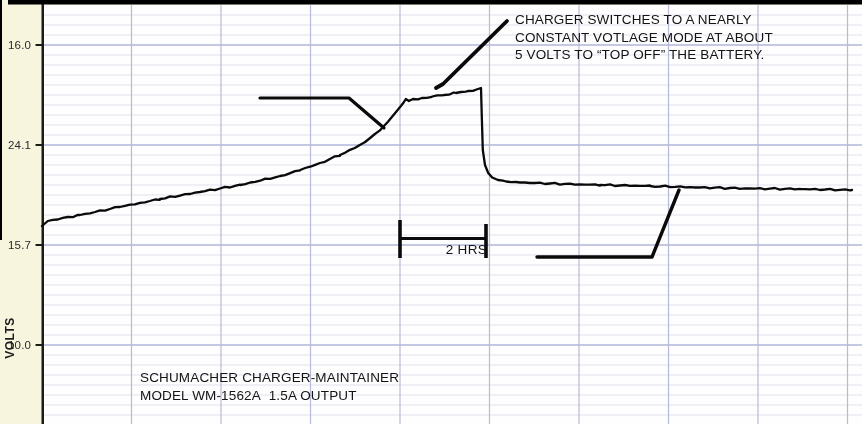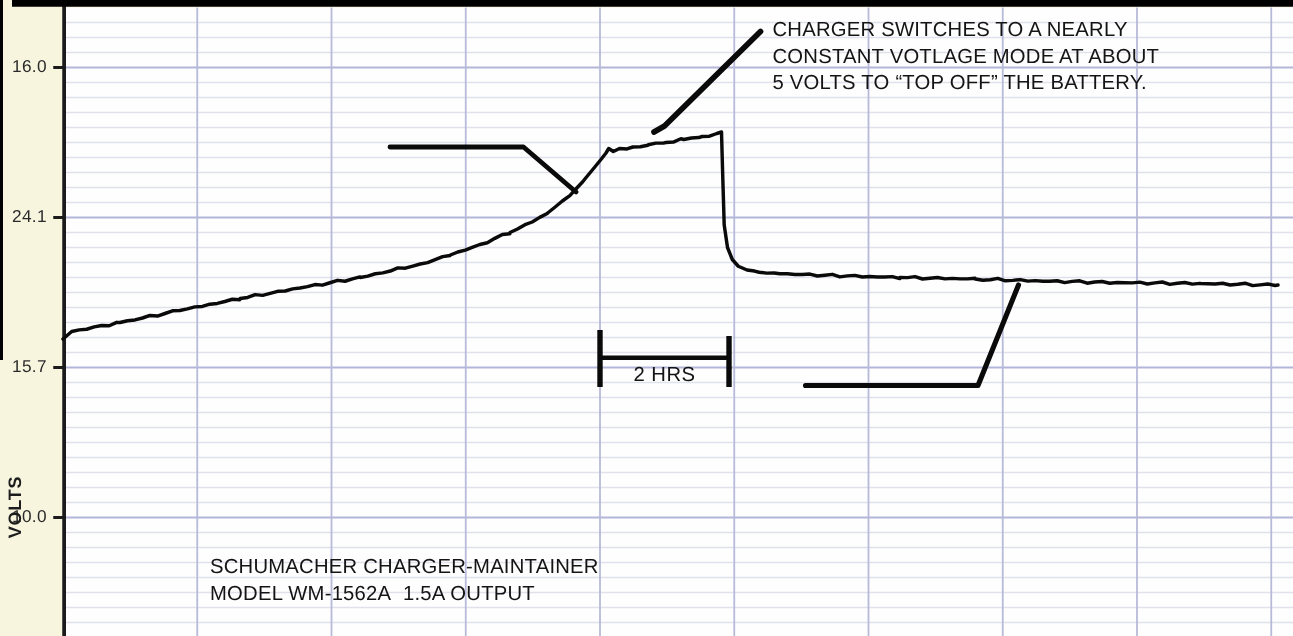--- a/index.html
+++ b/index.html
@@ -16,21 +16,21 @@
   .ytick{
     position:absolute;left:8px;width:31px;text-align:left;
     font-size:11.5px;color:#2a2a2a;letter-spacing:.2px;
   }
   .volts{
     position:absolute;left:-20px;top:331px;width:60px;height:14px;
     text-align:center;font-size:12px;font-weight:bold;color:#1d1d1d;
     transform:rotate(-90deg);letter-spacing:.5px;
   }
   .scalebar{
-    position:absolute;left:399px;top:242px;width:88px;text-align:center;
+    position:absolute;left:399px;top:242px;width:88px;text-align:right;
     font-size:13.5px;color:#141414;letter-spacing:.3px;
   }
 </style>
 </head>
 <body>
 
 <div class="stage">
 
   <svg class="canvas" width="862" height="424" id="chart-svg">
       <rect x="0" y="0" width="862" height="424" fill="#f8f5df"></rect>

